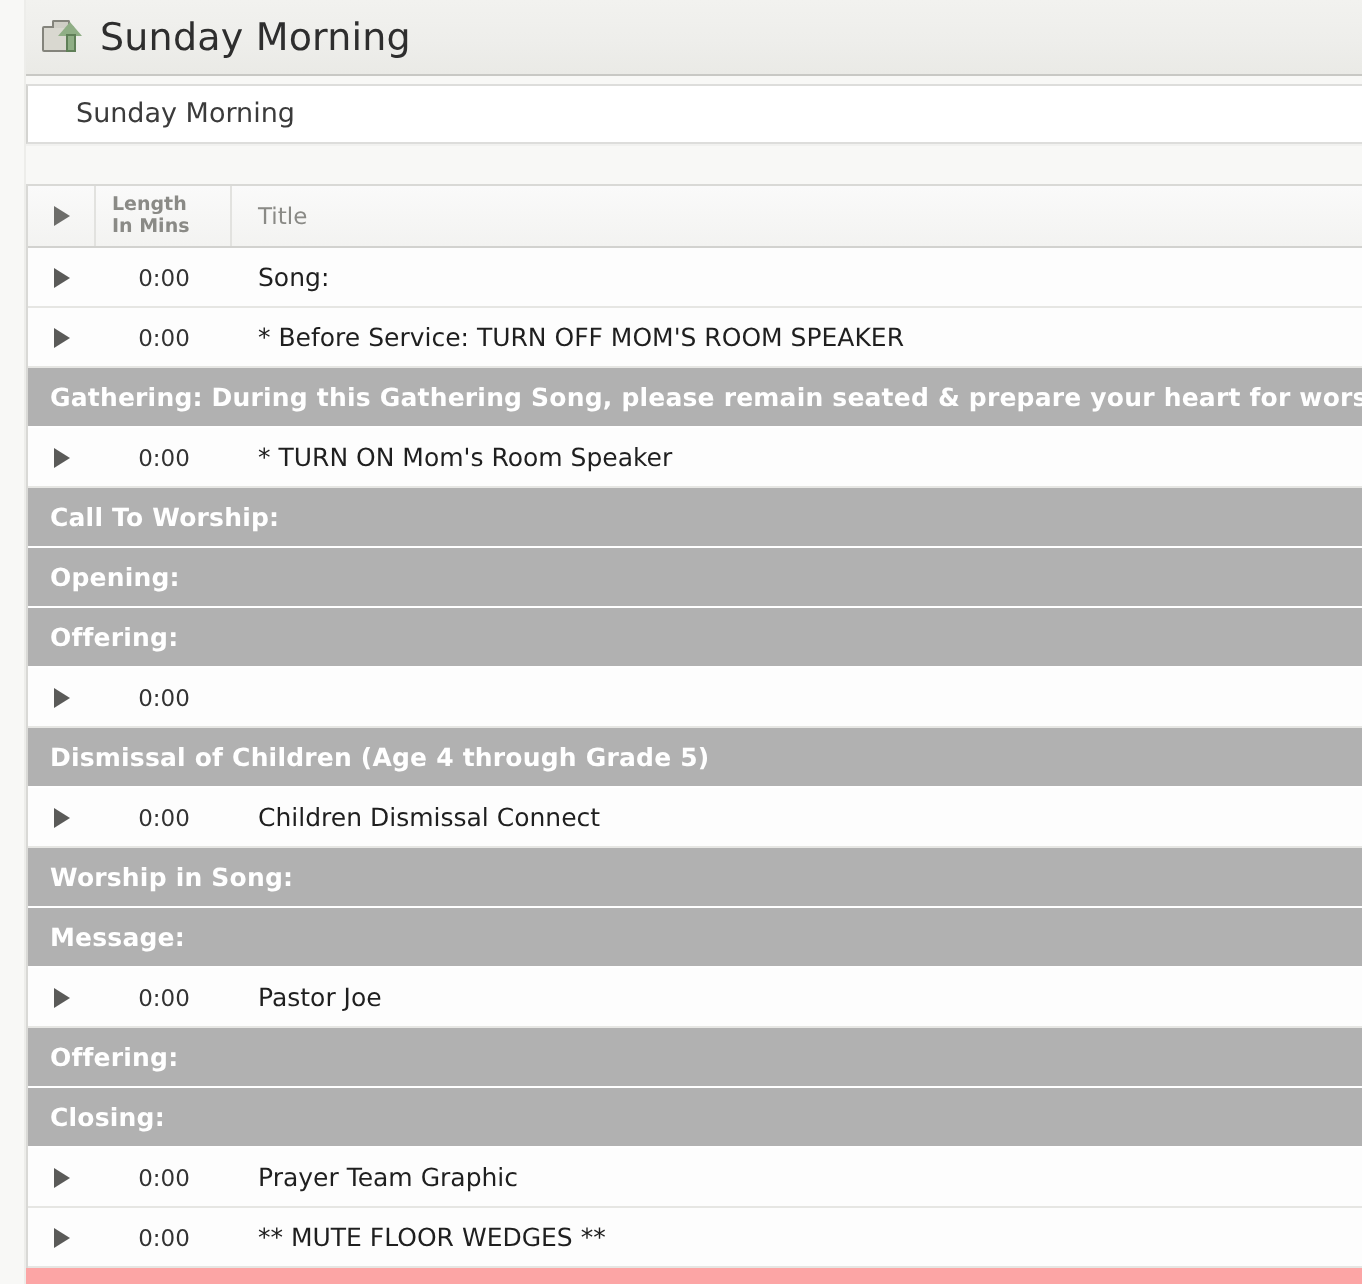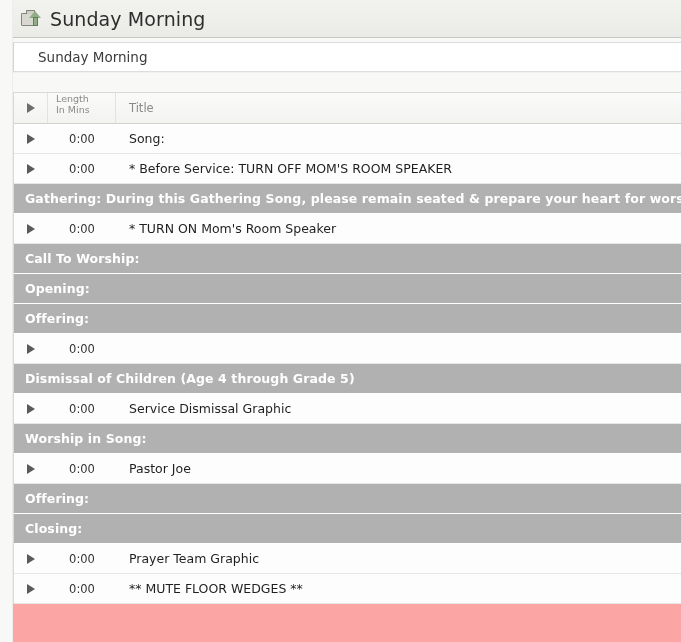--- a/index.html
+++ b/index.html
@@ -95,23 +95,24 @@
     background: linear-gradient(to bottom, #fafafa 0%, #f3f3f1 100%);
     border-bottom: 1px solid #d2d2cf;
   }
   .row.header .c-arrow {
     border-right: 1px solid #e2e2df;
     background: linear-gradient(to bottom, #fafafa 0%, #f3f3f1 100%);
   }
   .row.header .c-len {
     border-right: 1px solid #e2e2df;
     background: linear-gradient(to bottom, #fafafa 0%, #f3f3f1 100%);
-    align-items: flex-start;
+    align-items: center;
     justify-content: flex-start;
     padding-left: 8px;
+    font-weight: bold;
   }
   .hdr-len-label {
     font-size: 9.5px;
     color: #8a8a86;
     line-height: 11px;
     font-family: "DejaVu Sans", sans-serif;
   }
   .hdr-title-label {
     font-size: 11.5px;
     color: #8a8a86;
@@ -303,24 +304,27 @@
           <div class="c-len">0:00</div>
         </div>
         <div class="row section">
           <div class="section-text">Dismissal of Children (Age 4 through Grade 5)</div>
         </div>
         <div class="row item">
           <div class="c-arrow">
             <span class="tri"></span>
           </div>
           <div class="c-len">0:00</div>
-          <div class="c-title">Service Dismissal Graphic</div>
+          <div class="c-title">Children Dismissal Connect</div>
         </div>
         <div class="row section">
           <div class="section-text">Worship in Song:</div>
+        </div>
+        <div class="row section">
+          <div class="section-text">Message:</div>
         </div>
         <div class="row item">
           <div class="c-arrow">
             <span class="tri"></span>
           </div>
           <div class="c-len">0:00</div>
           <div class="c-title">Pastor Joe</div>
         </div>
         <div class="row section">
           <div class="section-text">Offering:</div>

